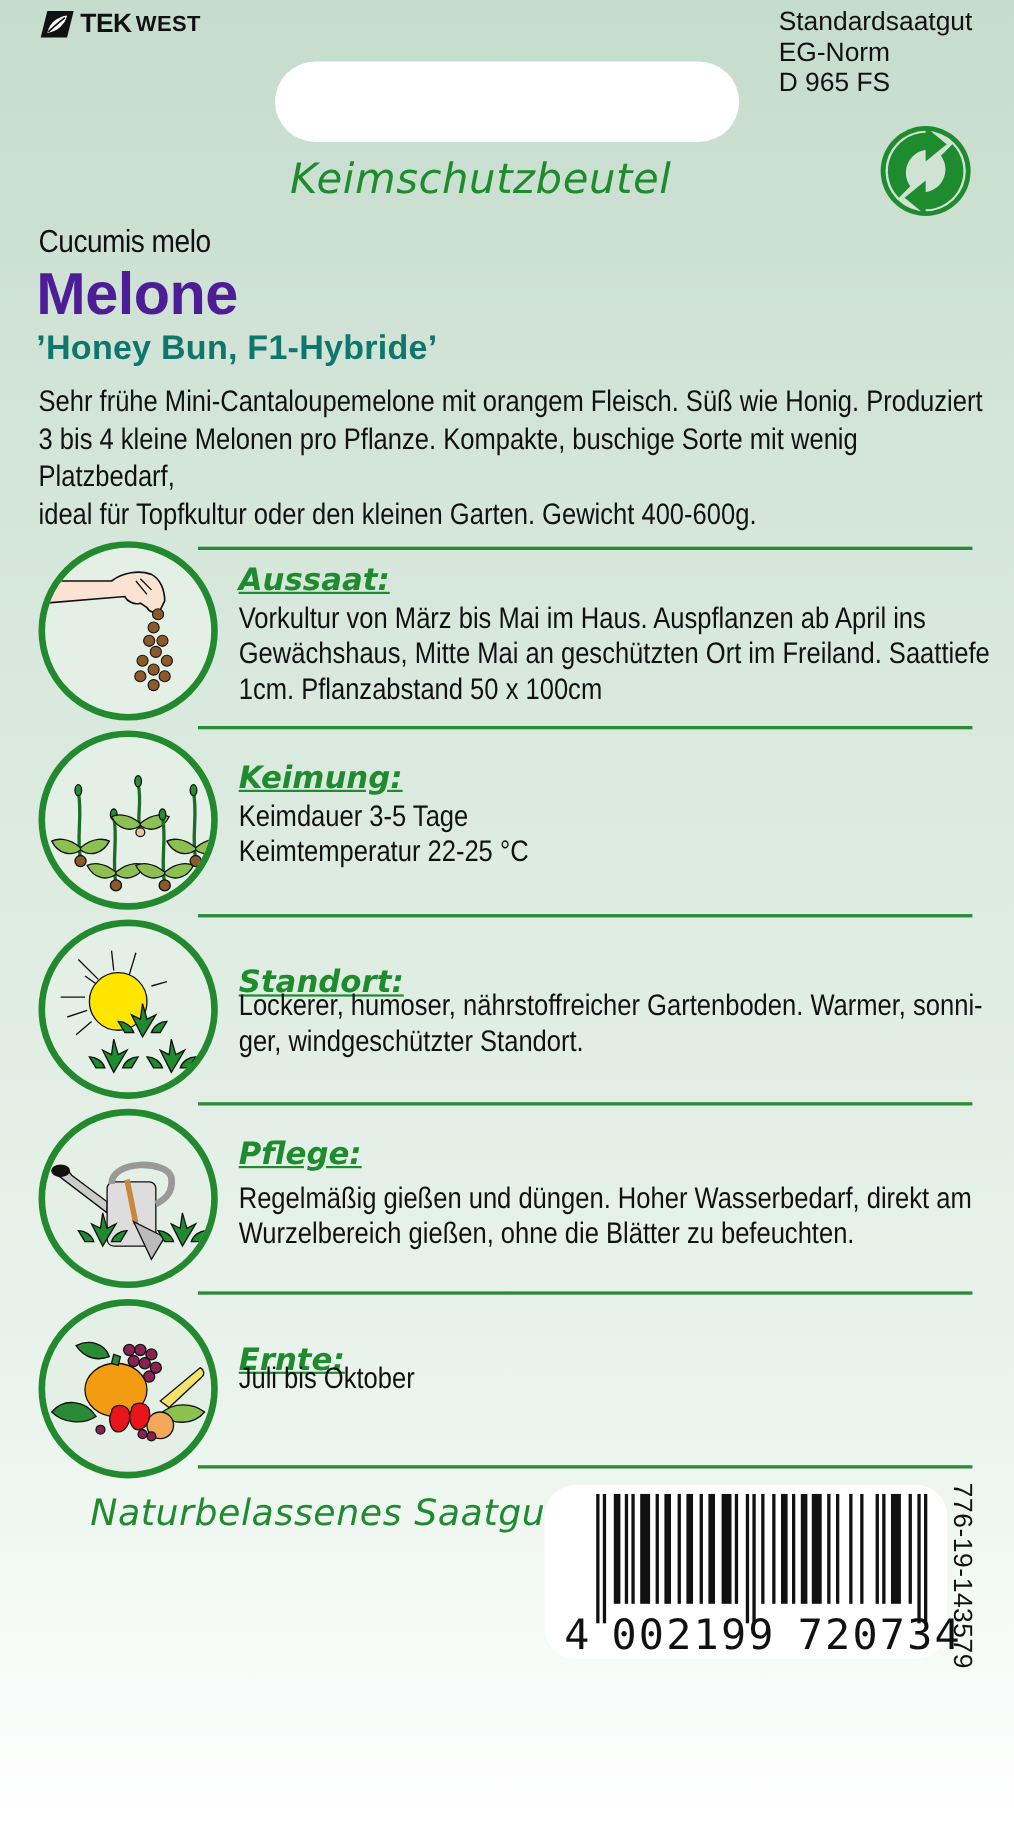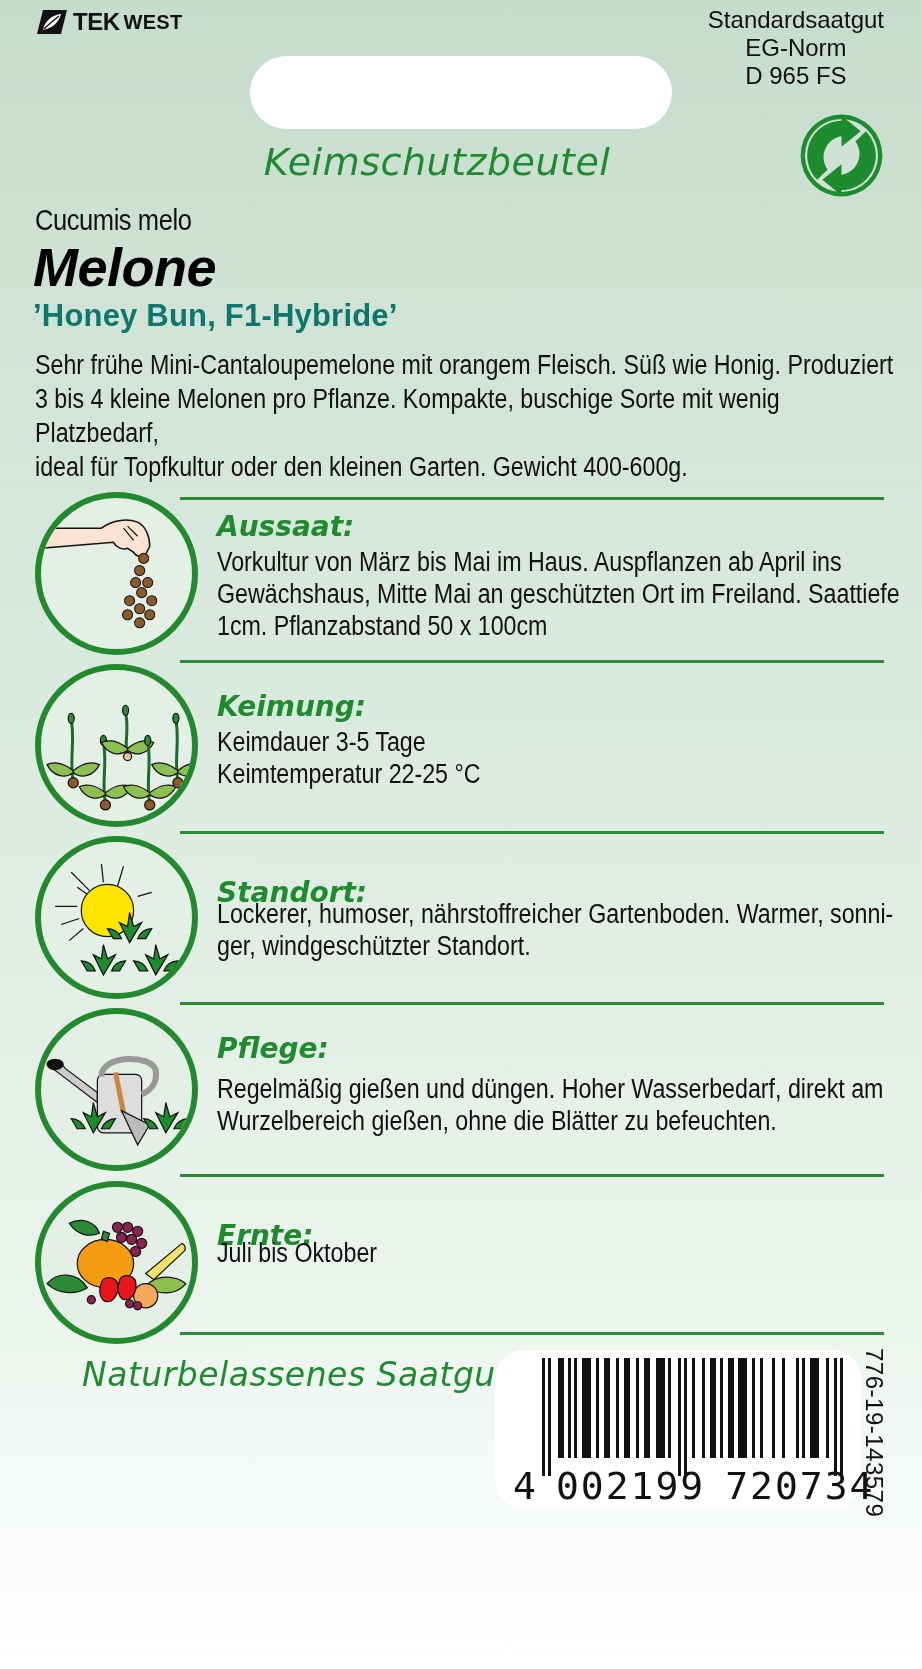--- a/index.html
+++ b/index.html
@@ -12,37 +12,37 @@
   }
   .abs { position: absolute; }
 
   
   .logo { left: 35px; top: 8px; display: flex; align-items: center; gap: 4px; }
   .logo .tek { font-size: 24px; font-weight: bold; letter-spacing: -0.5px; line-height: 26px; color: #111; }
   .logo .west { font-size: 20px; font-weight: bold; line-height: 20px; color: #111; letter-spacing: 0.3px; }
 
   .label-box { left: 250px; top: 56px; width: 422px; height: 73px; background: #fff; border-radius: 37px; }
 
-  .standard { right: 38px; top: 6px; text-align: center; font-size: 24px; line-height: 28px; color: #111; }
+  .standard { right: 38px; top: 6px; text-align: left; font-size: 24px; line-height: 28px; color: #111; }
 
   .gruener-punkt { left: 798px; top: 112px; width: 87px; height: 87px; }
 
   .keimschutz { left: 0; width: 874px; top: 140px; text-align: center; font-family: "DejaVu Sans", sans-serif; font-style: italic; font-size: 38px; color: #1e8b2e; letter-spacing: 0.5px; }
 
   .latin { left: 35px; top: 204px; font-size: 29px; color: #111; letter-spacing: -0.5px; transform: scaleX(0.88); transform-origin: left; }
-  .name { left: 33px; top: 236px; font-size: 54px; font-weight: bold; font-style: italic; color: #000000; letter-spacing: -0.5px; }
+  .name { left: 33px; top: 236px; font-size: 54px; font-weight: bold; color: #4c1d95; letter-spacing: -0.5px; }
   .variety { left: 33px; top: 298px; font-size: 31px; font-weight: bold; color: #0f766e; letter-spacing: 0.2px; }
 
   .desc { left: 35px; top: 348px; width: 860px; font-size: 27px; line-height: 34px; color: #111; transform: scaleX(0.86); transform-origin: left top; width: 1000px; }
 
   
   .divider { left: 180px; width: 704px; height: 3px; background: #2a8a35; }
   .circle { left: 35px; width: 163px; height: 163px; border: 6px solid #23892f; border-radius: 50%; background: #e4efe6; overflow: hidden; }
   .circle svg { width: 100%; height: 100%; display: block; }
-  .sec-title { left: 217px; font-family: "DejaVu Sans", sans-serif; font-style: italic; font-size: 28px; font-weight: bold; color: #1e8b2e; }
+  .sec-title { left: 217px; font-family: "DejaVu Sans", sans-serif; font-style: italic; font-size: 28px; font-weight: bold; color: #1e8b2e; text-decoration: underline; }
   .sec-text { left: 217px; font-size: 27px; line-height: 32px; color: #111; transform: scaleX(0.86); transform-origin: left top; width: 800px; }
 
   .natur { left: 82px; top: 1355px; font-family: "DejaVu Sans", sans-serif; font-style: italic; font-size: 33px; color: #1e8b2e; letter-spacing: 0.5px; }
 
   .barcode-box { left: 495px; top: 1350px; width: 366px; height: 158px; background: #fff; border-radius: 28px; }
   .barcode-svg { left: 540px; top: 1358px; width: 310px; height: 118px; }
   .barcode-digits { left: 513px; top: 1464px; font-family: "DejaVu Sans Mono", monospace; font-size: 38px; color: #111; letter-spacing: 2px; }
   .barcode-digits span { display: inline-block; }
   .side-code { left: 858px; top: 1348px; transform-origin: left top; transform: rotate(90deg) translateY(-30px); font-size: 24px; color: #111; white-space: nowrap; letter-spacing: 0.5px; }
 </style>

